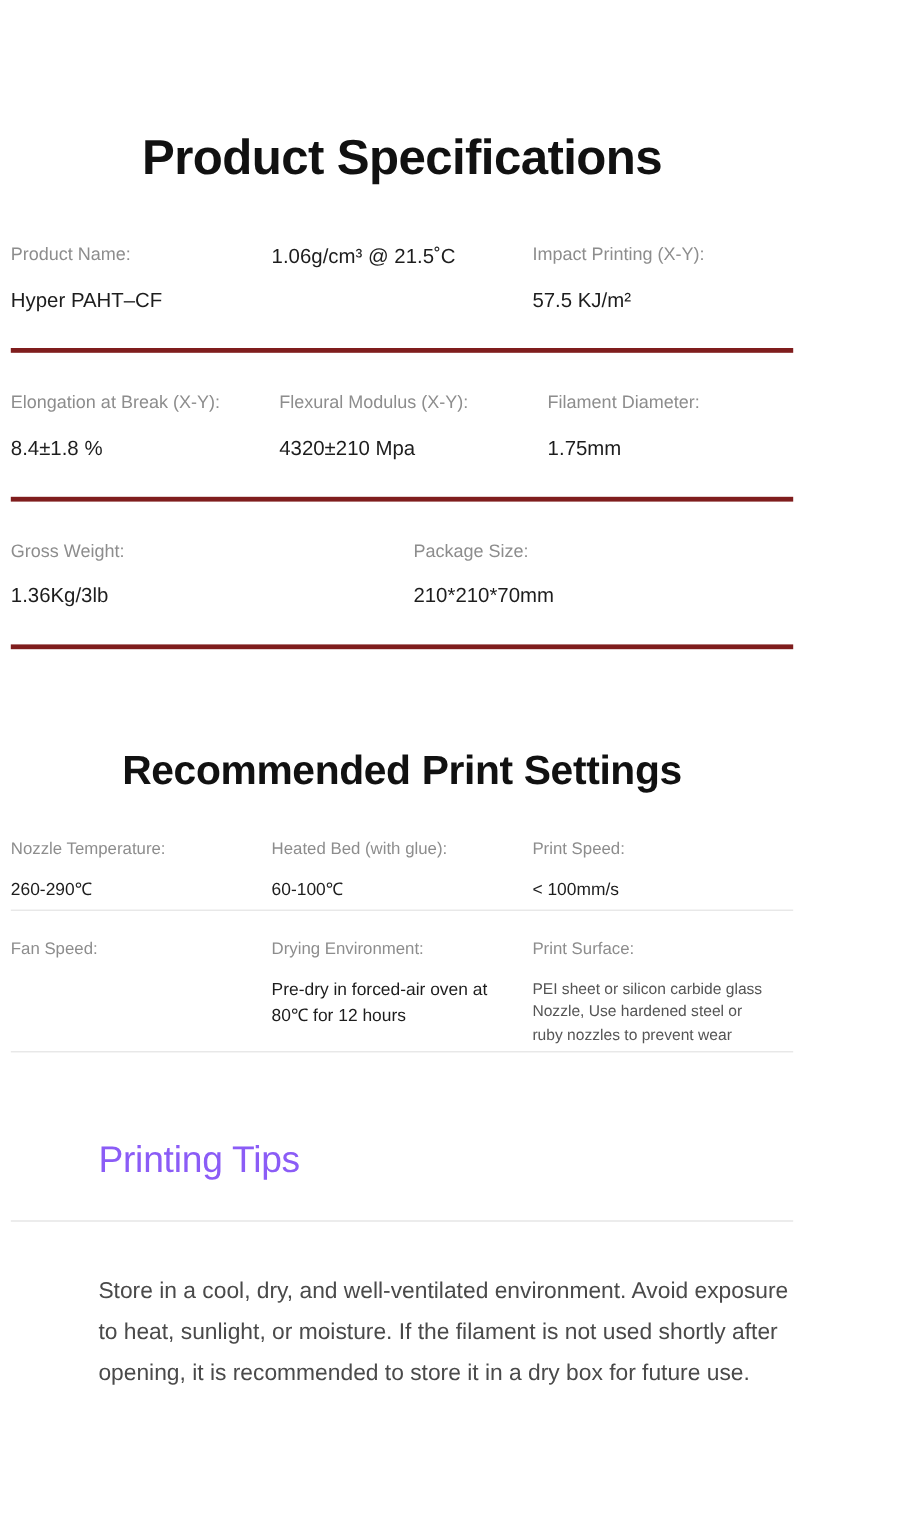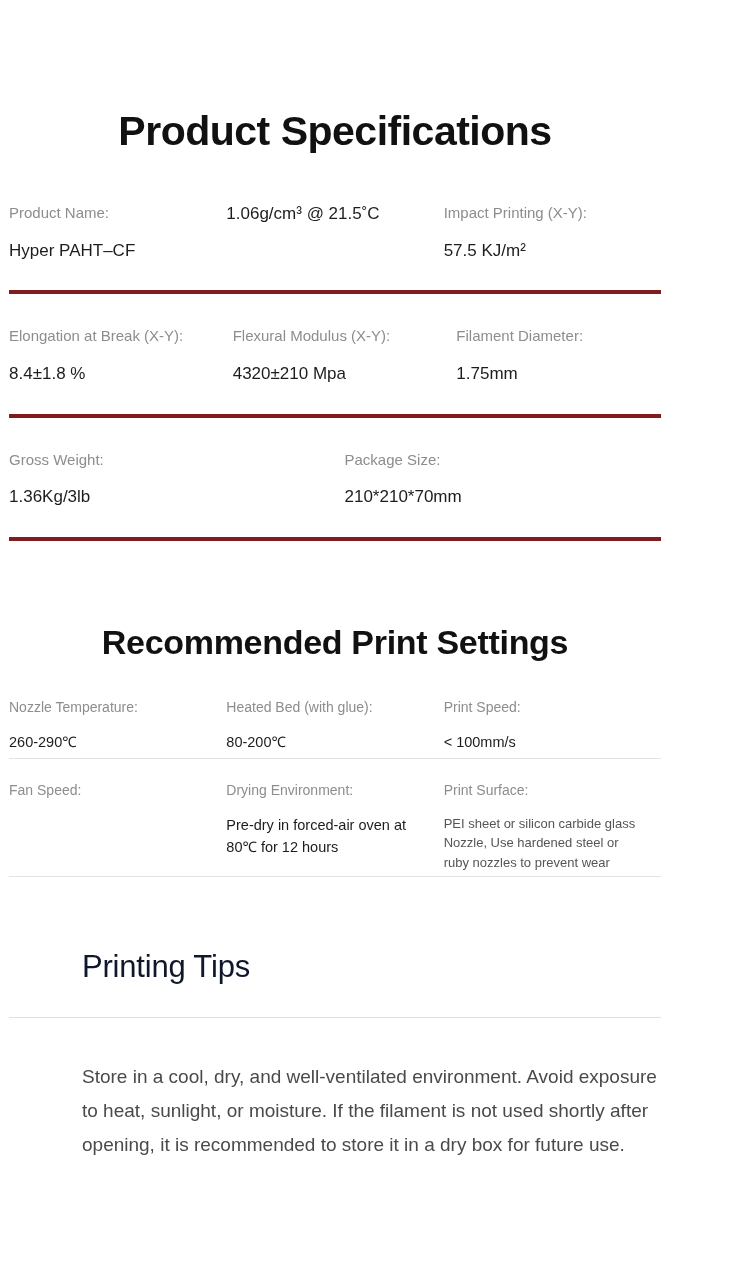--- a/index.html
+++ b/index.html
@@ -92,21 +92,21 @@
   .print-value.small {
     font-size: 13px;
     color: #555;
     line-height: 1.5;
   }
 
   
   .tips-title {
     font-size: 31px;
     font-weight: normal;
-    color: #0f172a;
+    color: #8b5cf6;
     margin: 72px 0 0 82px;
     letter-spacing: -0.2px;
   }
   .tips-rule {
     width: 652px;
     height: 1px;
     background: #e0e0e0;
     margin: 32px auto 0 auto;
   }
   .tips-body {
@@ -172,21 +172,21 @@
 
   <div class="print-table">
 
     <div class="print-row">
       <div class="print-cell">
         <div class="print-label">Nozzle Temperature:</div>
         <div class="print-value">260-290℃</div>
       </div>
       <div class="print-cell">
         <div class="print-label">Heated Bed (with glue):</div>
-        <div class="print-value">80-200℃</div>
+        <div class="print-value">60-100℃</div>
       </div>
       <div class="print-cell">
         <div class="print-label">Print Speed:</div>
         <div class="print-value">&lt; 100mm/s</div>
       </div>
     </div>
 
     <div class="print-row">
       <div class="print-cell">
         <div class="print-label">Fan Speed:</div>

